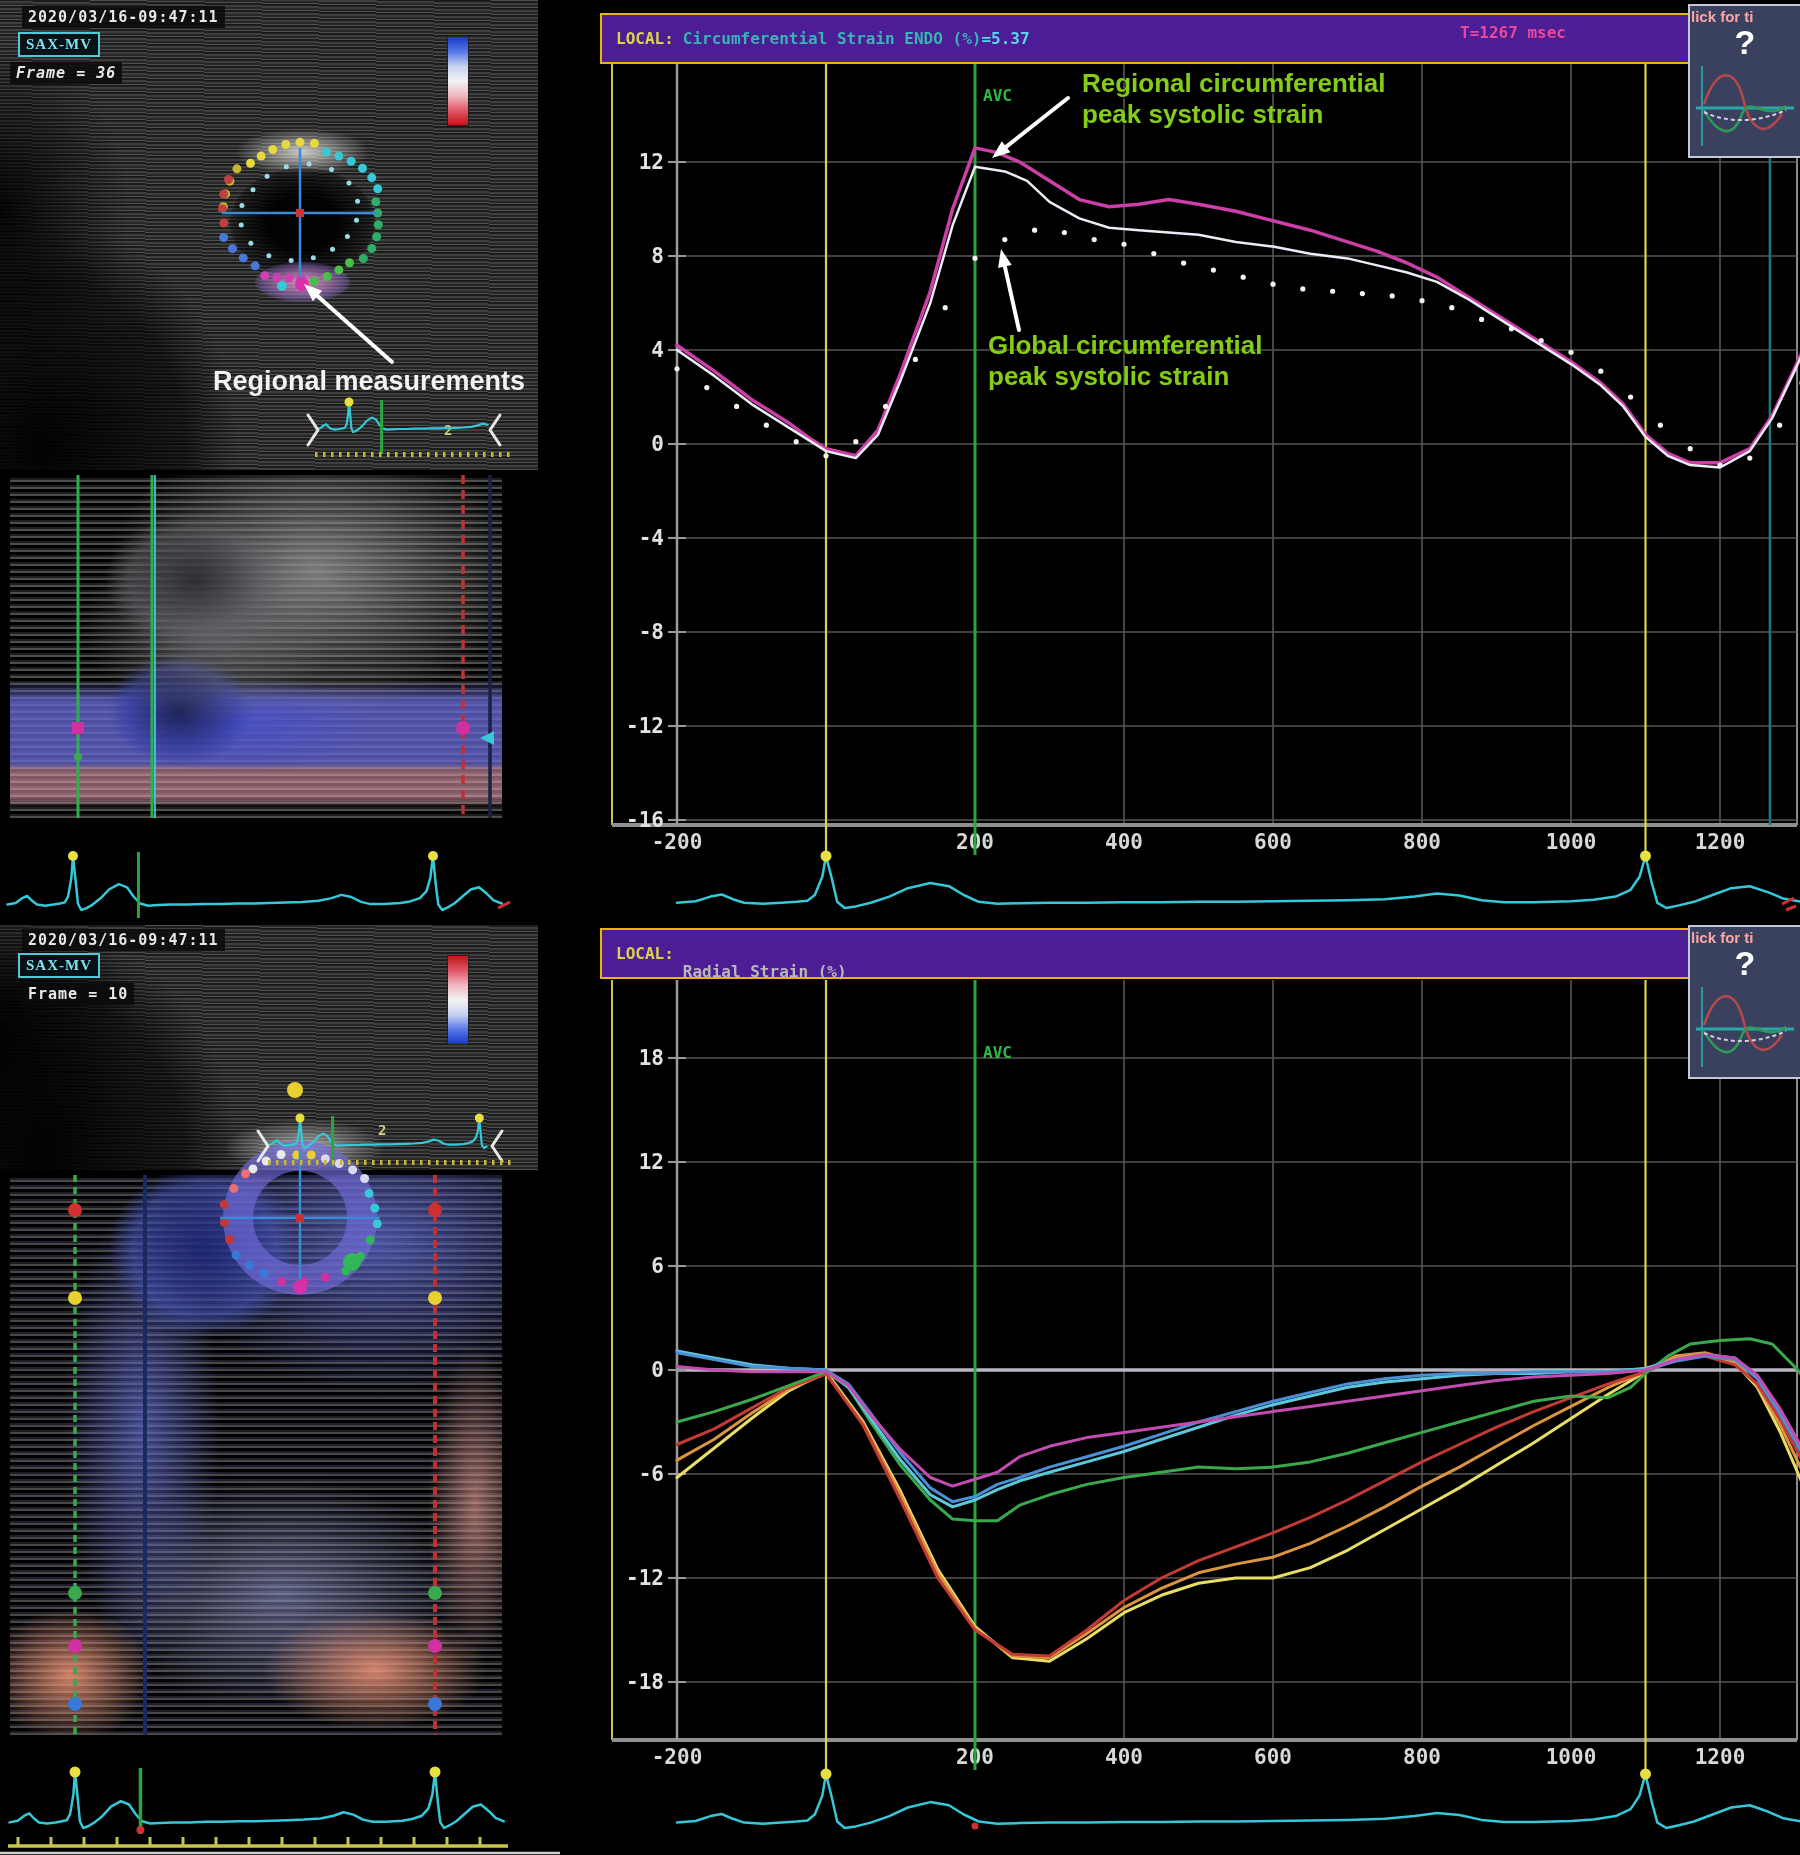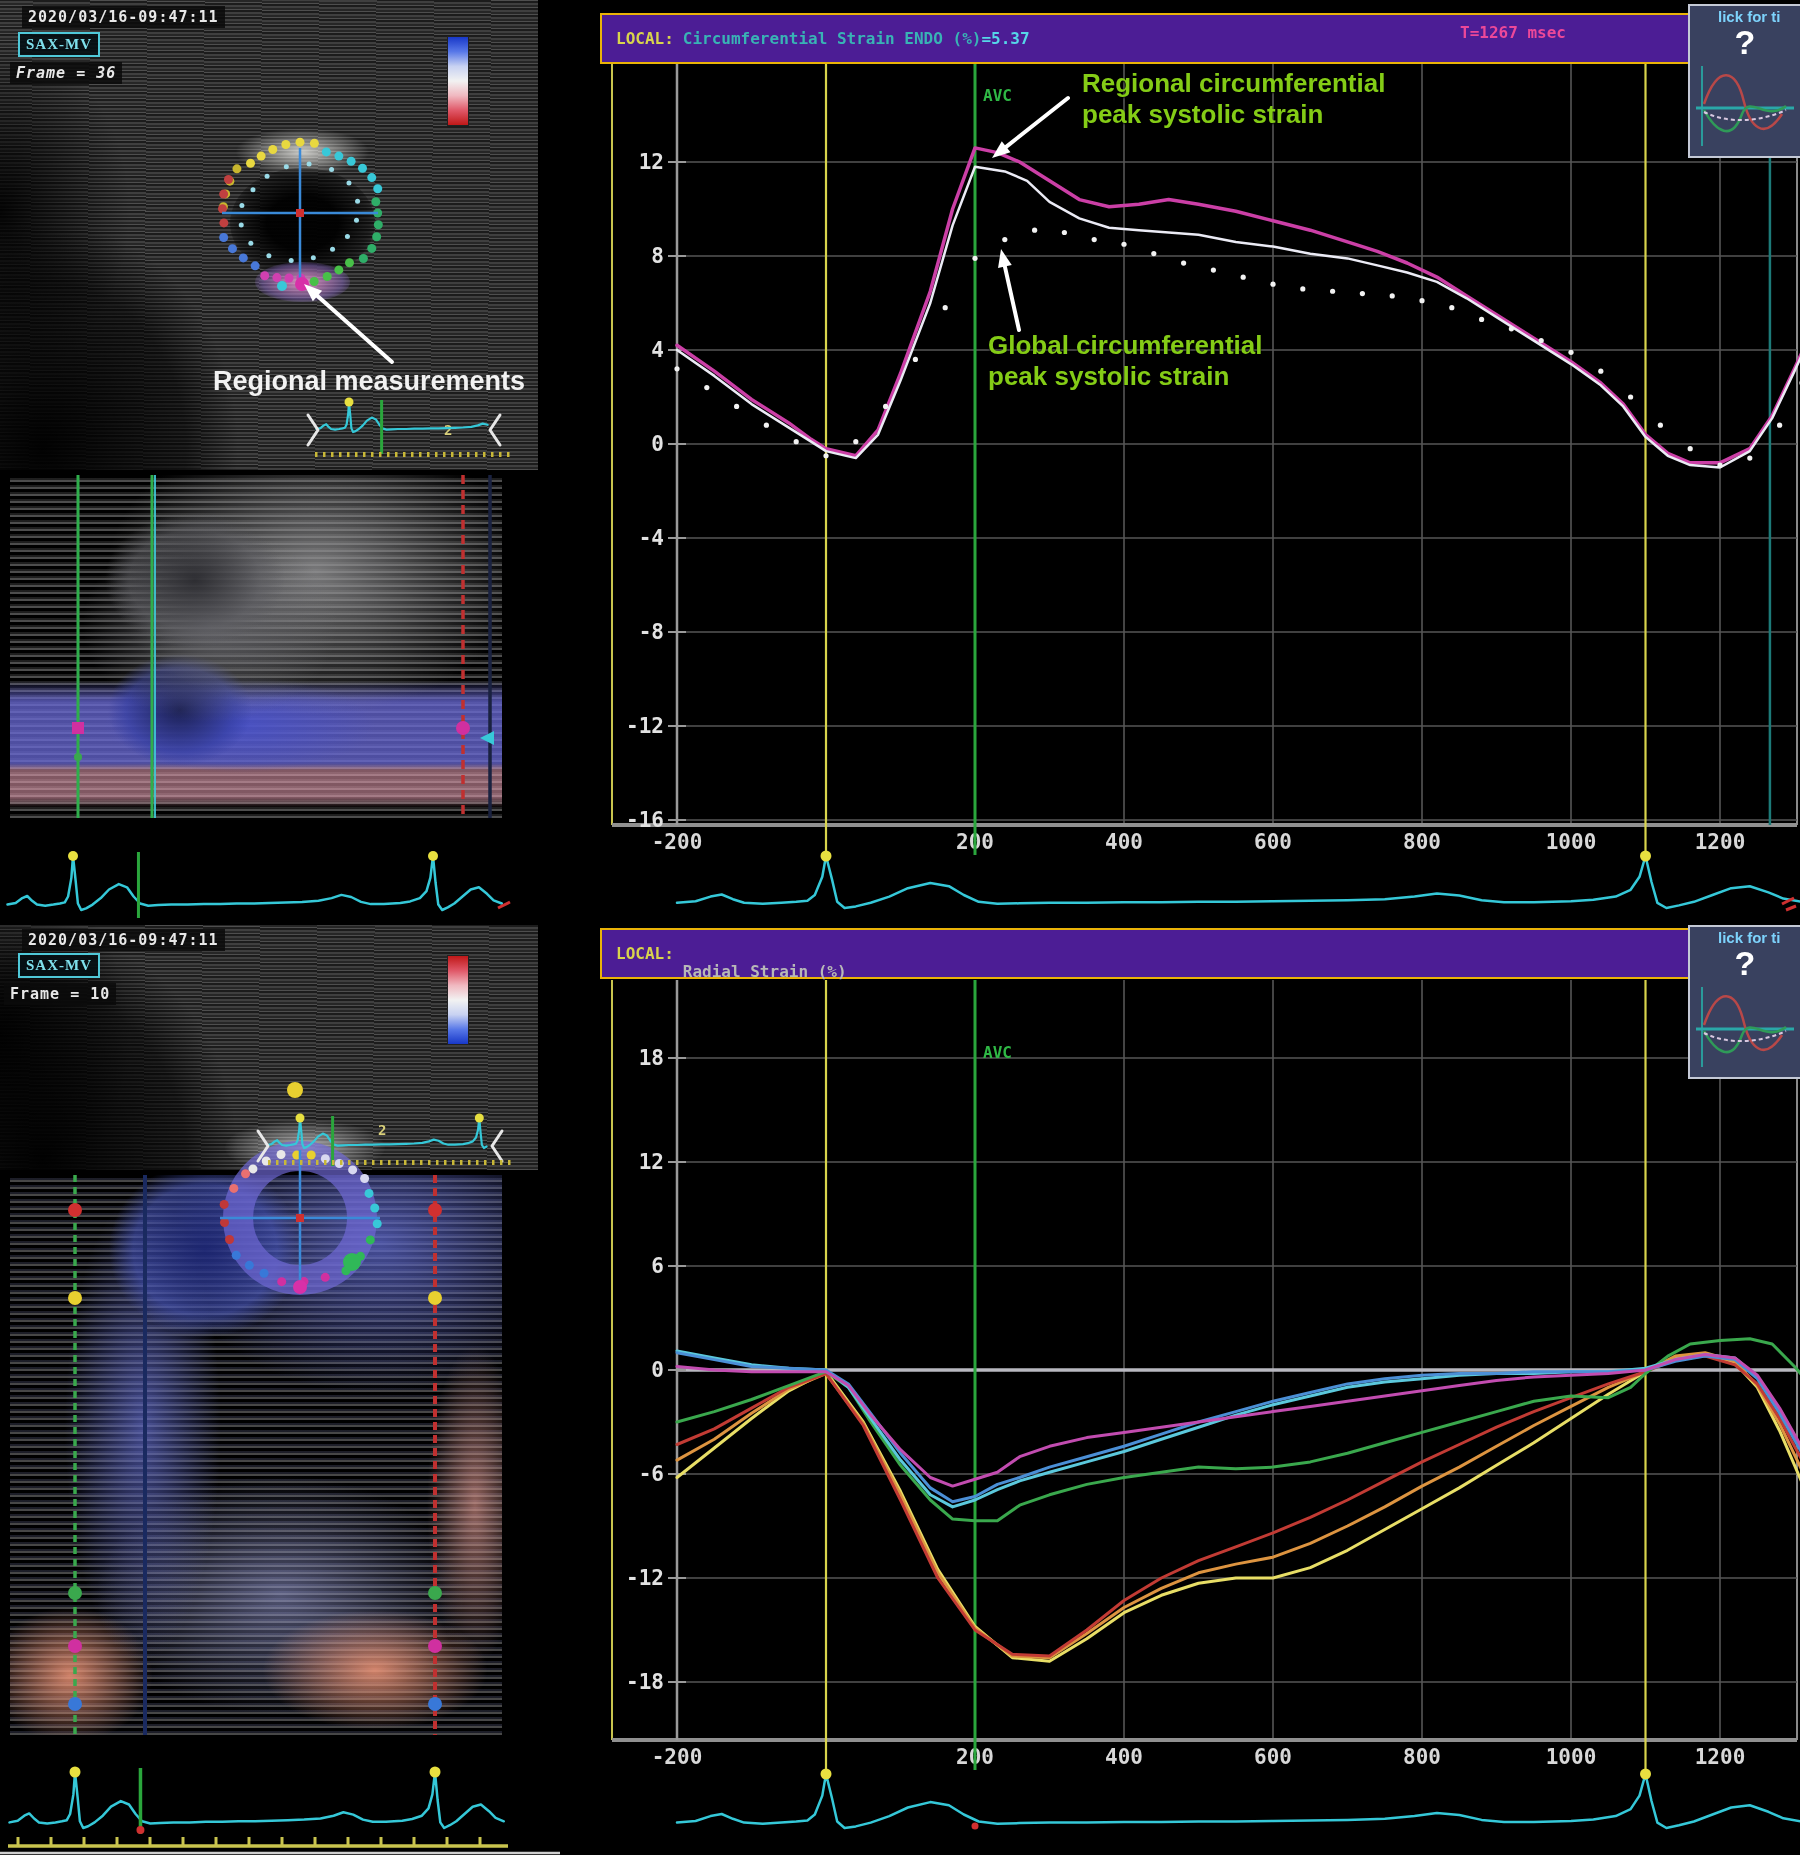--- a/index.html
+++ b/index.html
@@ -47,21 +47,21 @@
   .titlebar .yl{color:#d8d44c;font:bold 16px "DejaVu Sans Mono",monospace;margin-left:14px;}
   .titlebar .tl{color:#39b3b5;font:bold 16px "DejaVu Sans Mono",monospace;margin-left:9px;}
   .titlebar .vl{color:#56d6e8;font:bold 16px "DejaVu Sans Mono",monospace;margin-left:0;}
   .tcursor{position:absolute;left:1425px;top:23px;color:#ec4899;font:bold 16px "DejaVu Sans Mono",monospace;margin-left:35px;}
   .avc{position:absolute;color:#2fb845;font:bold 16px "DejaVu Sans Mono",monospace;}
   .anno{position:absolute;color:#84cc16;font:bold 26px "Liberation Sans",sans-serif;line-height:1.18;
         text-shadow:0 1px 2px #000;}
   .regmeas{position:absolute;left:213px;top:366px;color:#f2f2f2;font:bold 27px "Liberation Sans",sans-serif;}
   .help{position:absolute;left:1688px;width:110px;height:150px;background:#39415f;
         border:2px solid #c4c9d6;overflow:hidden;}
-  .help .ht{color:#7dd3fc;font:bold 15px "Liberation Sans",sans-serif;white-space:nowrap;margin:2px 0 0 1px;padding-left:27px;}
+  .help .ht{color:#fca5a5;font:bold 15px "Liberation Sans",sans-serif;white-space:nowrap;margin:2px 0 0 1px;}
   .help .q{color:#fff;font:bold 34px "Liberation Sans",sans-serif;text-align:center;margin-top:-2px;}
   svg{position:absolute;left:0;top:0;}
 </style>
 </head>
 <body>
 
 <div id="root">
 
   <div class="us" id="us-top" style="left:0;top:0;width:538px;height:470px;">
     <div class="glowarc-top"></div>
@@ -77,21 +77,21 @@
 
   <div class="mmode"></div>
 
   <div class="us" id="us-bot" style="left:0;top:925px;width:538px;height:245px;">
     <div class="glowarc-bot"></div>
 
   </div>
   <div class="colorbar cb-bot" style="left:447px;top:955px;"></div>
   <div class="uslabel" style="left:22px;top:929px;">2020/03/16-09:47:11</div>
   <div class="uslabel modebox" style="left:18px;top:953px;">SAX-MV</div>
-  <div class="uslabel" style="left:4px;top:983px;">Frame = 10</div>
+  <div class="uslabel" style="left:22px;top:983px;">Frame = 10</div>
   <div class="uslabel" style="left:372px;top:1120px;background:none;color:#d8cf7a;font-size:14px;">2</div>
 
   <div class="cmap"></div>
 
   <svg id="svg-left" width="560" height="1855">
       <circle cx="223.37004709303713" cy="206.62881408295453" r="4.5" fill="#c8b62e"></circle>
       <circle cx="225.65023936354748" cy="193.92966281098595" r="4.5" fill="#c8b62e"></circle>
       <circle cx="229.8658982207358" cy="181.169302430989" r="4.5" fill="#c8b62e"></circle>
       <circle cx="236.93214507044675" cy="168.85426848622063" r="4.5" fill="#c8b62e"></circle>
       <circle cx="250.50488322487752" cy="163.20655008480557" r="4.5" fill="#e8d840"></circle>

